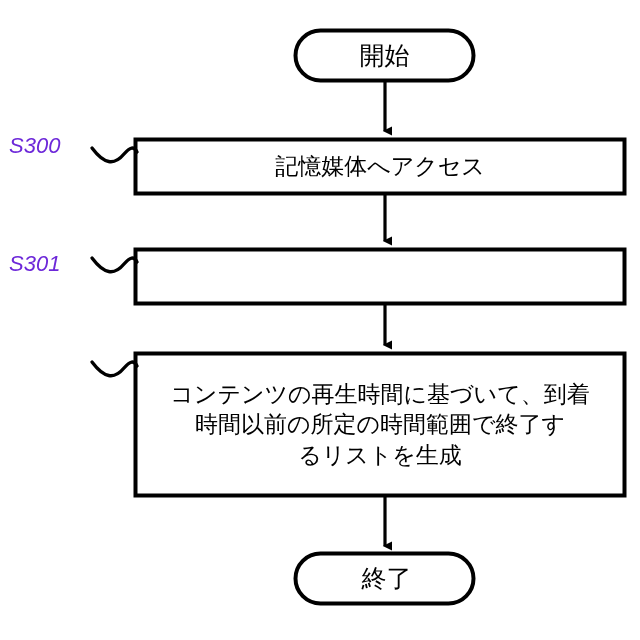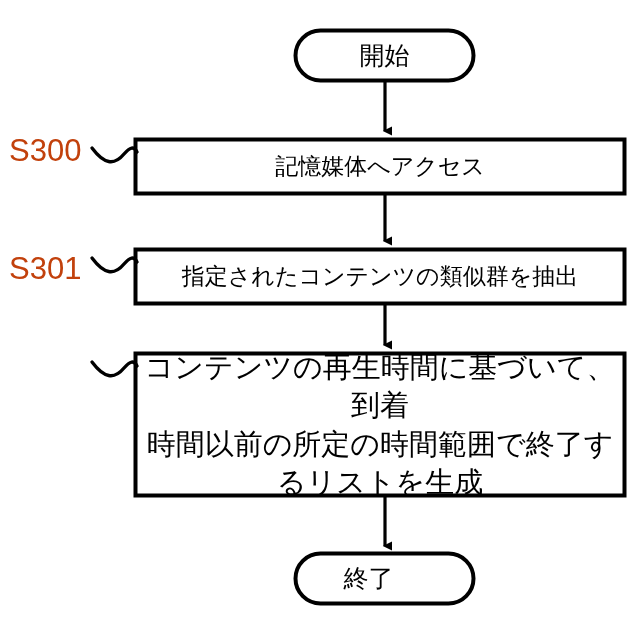--- a/index.html
+++ b/index.html
@@ -38,27 +38,28 @@
     pointer-events: none;
     border-radius: 9px;
   }
   .terminator-label {
     font-size: 25px;
   }
   .process-label {
     font-size: 23px;
   }
   .process-label-multi {
-    font-size: 29px;
+    font-size: 23px;
   }
   .step-id {
     position: absolute;
-    font-size: 31px;
+    font-size: 22px;
     letter-spacing: 0px;
-    color: #c2410c;
+    color: #6d28d9;
+    font-style: italic;
   }
 </style>
 </head>
 <body>
 
 <div id="canvas">
 
   <svg class="layer" viewBox="0 0 640 640">
     <defs>
       <marker id="arrowhead" markerWidth="10" markerHeight="10" refX="4.6" refY="7.4" orient="auto" markerUnits="userSpaceOnUse">
@@ -92,22 +93,21 @@
   </svg>
 
   <div class="node-text terminator-label" style="left:295px; top:30px; width:179px; height:51px;">開始</div>
 
   <div class="step-id" style="left:9px; top:133px;">S300</div>
 
   <div class="node-text process-label" style="left:136px; top:140px; width:488px; height:53px;">記憶媒体へアクセス</div>
 
   <div class="step-id" style="left:9px; top:251px;">S301</div>
 
-  <div class="node-text process-label" style="left:136px; top:250px; width:488px; height:53px;">指定されたコンテンツの類似群を抽出</div>
 
 
   <div class="node-text process-label-multi" style="left:136px; top:354px; width:488px; height:141px;">コンテンツの再生時間に基づいて、到着
 時間以前の所定の時間範囲で終了す
 るリストを生成</div>
 
-  <div class="node-text terminator-label" style="left:279px; top:553px; width:179px; height:51px;">終了</div>
+  <div class="node-text terminator-label" style="left:297px; top:553px; width:179px; height:51px;">終了</div>
 
 </div>
 
 </body></html>

